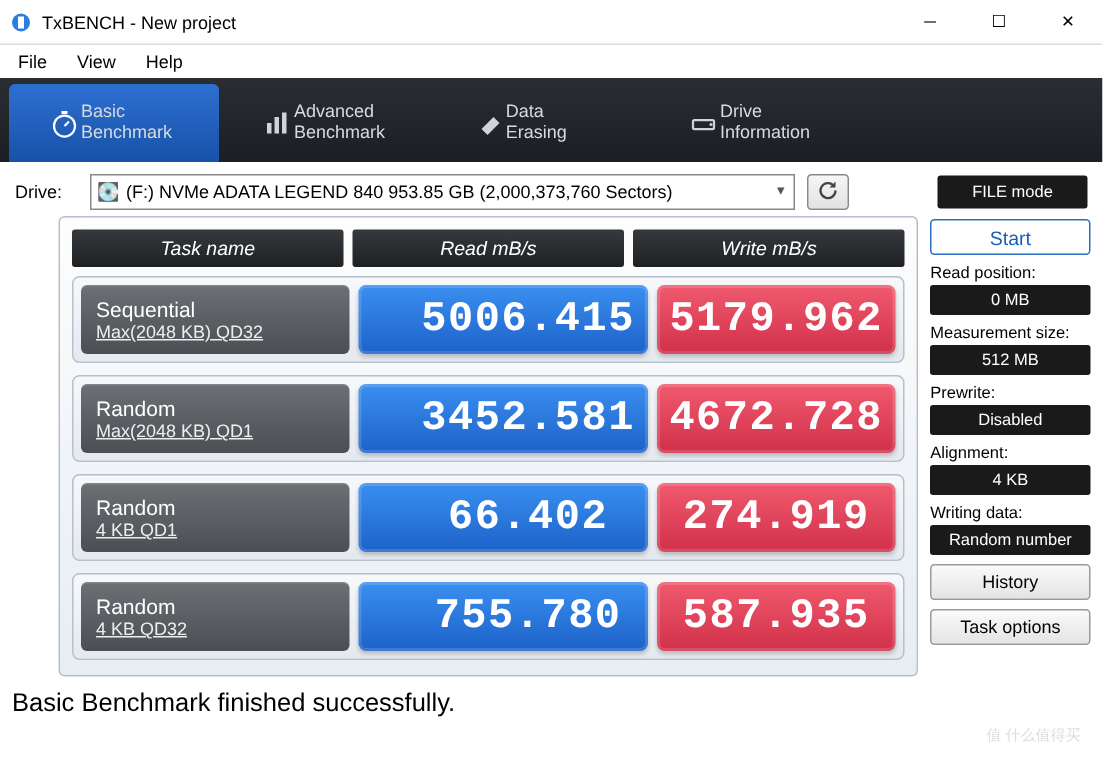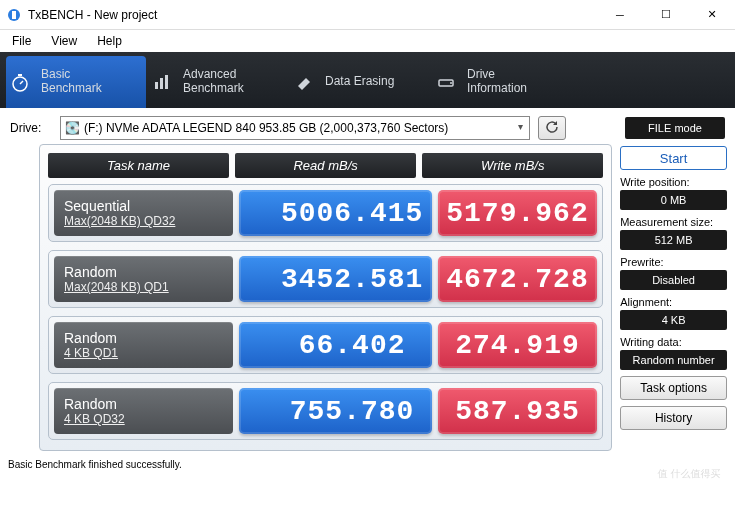--- a/index.html
+++ b/index.html
@@ -5,21 +5,21 @@
 * { box-sizing: border-box; margin: 0; padding: 0; font-family: "Segoe UI", Tahoma, sans-serif; }
 body { width: 735px; height: 515px; background: #fff; font-size: 13px; overflow: hidden; position: relative; }
 .titlebar { height: 30px; display: flex; align-items: center; padding: 0 0 0 6px; border-bottom: 1px solid #ddd; }
 .titlebar .app-icon { width: 16px; height: 16px; margin-right: 6px; display:flex; align-items:center; justify-content:center; }
 .titlebar .title { font-size: 12px; flex: 1; }
 .titlebar .winbtns { display: flex; }
 .titlebar .winbtn { width: 46px; height: 30px; display: flex; align-items: center; justify-content: center; font-size: 11px; }
 .menubar { height: 22px; display: flex; align-items: center; padding: 0 4px; gap: 4px; font-size: 12px; }
 .menubar .mitem { padding: 2px 8px; }
 .tabbar { height: 56px; background: linear-gradient(#2a2e33,#1b1f24); display: flex; gap: 2px; padding: 4px 6px 0 6px; }
-.tab { flex: 0 0 140px; display: flex; align-items: center; gap: 10px; color: #d6dbe0; padding: 6px 3px; border-radius: 4px 4px 0 0; cursor: pointer; }
+.tab { flex: 0 0 140px; display: flex; align-items: center; color: #d6dbe0; padding: 6px 26px; border-radius: 4px 4px 0 0; cursor: pointer; }
 .tab.active { background: linear-gradient(#2d6fd1,#1852a8); }
 .tab .ticon { width: 22px; height: 22px; display: flex; align-items: center; justify-content: center; }
 .tab .tlabel { font-size: 12px; line-height: 1.15; }
 .drive-row { display:flex; align-items:center; gap:8px; padding:8px 10px 4px 10px; }
 .drive-row .lbl { width:42px; font-size:12px; }
 .drive-select { flex:0 0 470px; height:24px; border:1px solid #888; background:#fff; display:flex; align-items:center; padding:0 4px; font-size:12px; position:relative; }
 .drive-select .chev { position:absolute; right:6px; top:4px; font-size:10px; color:#555;}
 .reload-btn { width:28px; height:24px; border:1px solid #888; background:linear-gradient(#f6f6f6,#e2e2e2); display:flex; align-items:center; justify-content:center; border-radius:3px; }
 .file-mode { width:100px; height:22px; margin-left:auto; background:#1a1a1a; color:#fff; font-size:11px; display:flex; align-items:center; justify-content:center; border-radius:2px; }
 .content { display:flex; padding:0 8px 4px 8px; gap:8px;margin-left:31px; }
@@ -31,22 +31,22 @@
 .task-cell .l1 { font-size:14px; }
 .task-cell .l2 { font-size:12px; opacity:.9;text-decoration:underline;}
 .val-cell { flex:1; border-radius:5px; display:flex; align-items:center; justify-content:center; font-family:"Courier New",monospace; font-weight:bold; font-size:28px; color:#fff; letter-spacing:1px; box-shadow:inset 0 0 0 2px rgba(255,255,255,.15), 0 2px 3px rgba(0,0,0,.2);}
 .val-read { background:linear-gradient(#3a8ff0,#1d62c9);padding-left:33px; }
 .val-write { background:linear-gradient(#f05a6e,#d1304a); }
 .side { width:112px; display:flex; flex-direction:column; gap:6px; padding-top:2px;}
 .start-btn { height:24px; border:1px solid #2a6fc4; border-radius:3px; background:#fff; color:#1a5db8; font-size:13px; display:flex; align-items:center; justify-content:center;}
 .opt-group .olbl { font-size:11px; margin-bottom:2px; }
 .opt-val { height:20px; background:#1a1a1a; color:#fff; font-size:11px; display:flex; align-items:center; justify-content:center; border-radius:2px;}
 .side-btn { height:24px; border:1px solid #999; background:linear-gradient(#fafafa,#e4e4e4); font-size:12px; display:flex; align-items:center; justify-content:center; border-radius:3px;}
-.status { padding:4px 8px; font-size:10px;}
-.watermark { position:absolute; right:6px; bottom:20px; width:80px; height:42px; opacity:.2; display:flex; align-items:center; justify-content:center; font-size:10px; color:#555; pointer-events:none;}
+.status { padding:4px 8px; font-size:17px;}
+.watermark { position:absolute; right:6px; bottom:4px; width:80px; height:42px; opacity:.2; display:flex; align-items:center; justify-content:center; font-size:10px; color:#555; pointer-events:none;}
 </style>
 </head>
 <body>
 
 <div class="titlebar">
   <span class="app-icon">
     <svg width="14" height="14" viewBox="0 0 14 14">
         <circle cx="7" cy="7" r="6" fill="#2b7de0"></circle>
         <rect x="5" y="3" width="4" height="8" fill="#fff"></rect>
       </svg>
@@ -159,38 +159,38 @@
           <span class="l2">4 KB QD32</span>
         </div>
       <div class="val-cell val-read">755.780</div>
       <div class="val-cell val-write">587.935</div>
     </div>
   </div>
 
   <div class="side">
     <div class="start-btn">Start</div>
     <div class="opt-group">
-        <div class="olbl">Write position:</div>
+        <div class="olbl">Read position:</div>
         <div class="opt-val">0 MB</div>
       </div>
     <div class="opt-group">
         <div class="olbl">Measurement size:</div>
         <div class="opt-val">512 MB</div>
       </div>
     <div class="opt-group">
         <div class="olbl">Prewrite:</div>
         <div class="opt-val">Disabled</div>
       </div>
     <div class="opt-group">
         <div class="olbl">Alignment:</div>
         <div class="opt-val">4 KB</div>
       </div>
     <div class="opt-group">
         <div class="olbl">Writing data:</div>
         <div class="opt-val">Random number</div>
       </div>
+    <div class="side-btn">History</div>
     <div class="side-btn">Task options</div>
-    <div class="side-btn">History</div>
   </div>
 </div>
 
 <div class="status">Basic Benchmark finished successfully.</div>
 <div class="watermark">值 什么值得买</div>
 
 </body></html>

